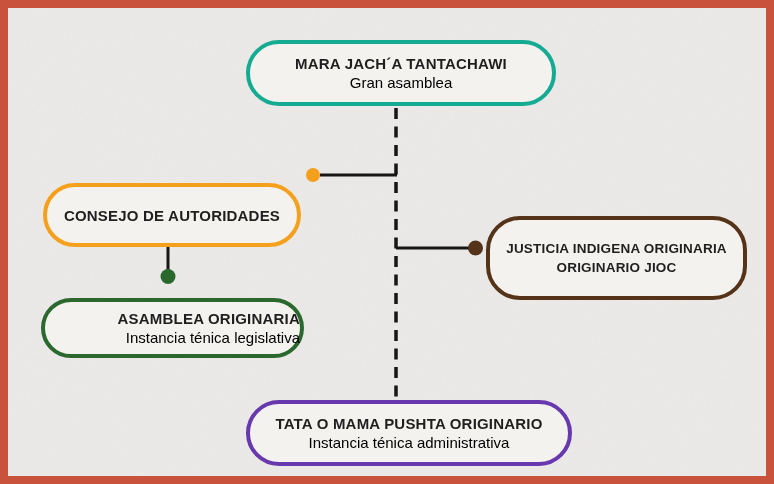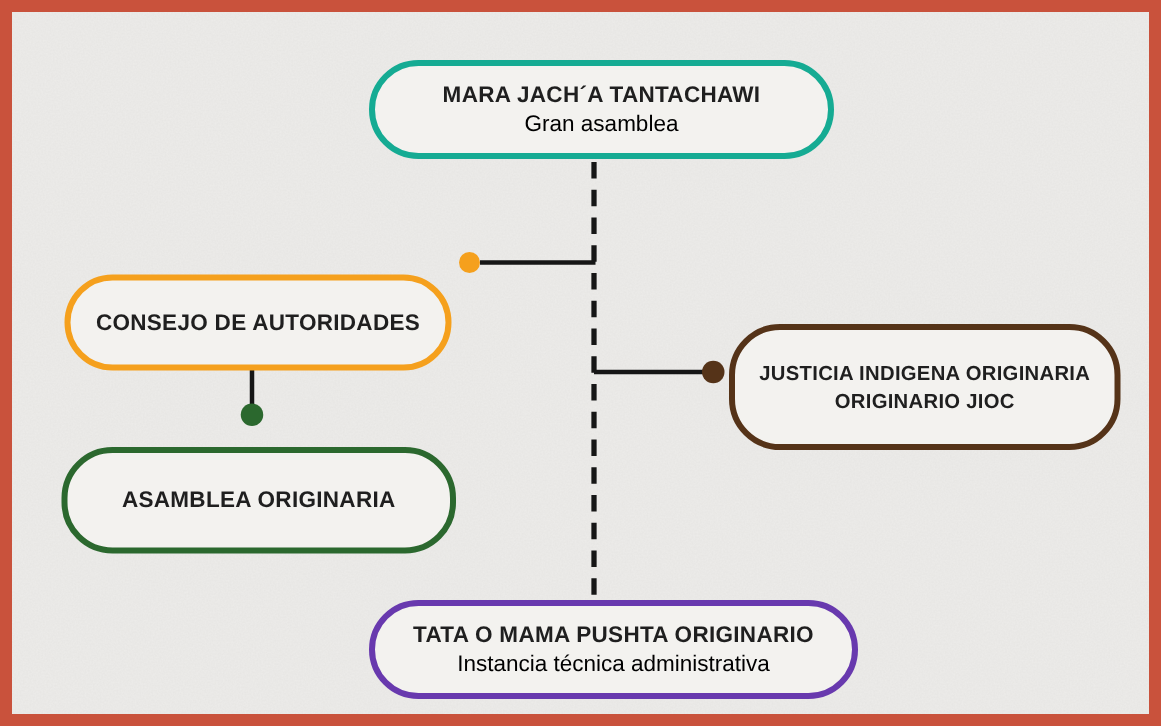--- a/index.html
+++ b/index.html
@@ -35,21 +35,21 @@
     display: flex;
     flex-direction: column;
     justify-content: center;
     align-items: center;
     text-align: center;
     color: #1f1f1f;
   }
   .n1 { left: 238px; top: 32px;  width: 310px; height: 66px; }
   .n2 { left: 35px;  top: 140px; width: 258px; height: 64px; margin-top: 35px; }
   .n3 { left: 478px; top: 208px; width: 261px; height: 84px; }
-  .n4 { left: 33px;  top: 290px; width: 263px; height: 71px; }
+  .n4 { left: 33px;  top: 290px; width: 263px; height: 60px; align-items: flex-end; }
   .n5 { left: 238px; top: 392px; width: 326px; height: 66px; align-items: center; }
 
   .title { font-weight: 700; font-size: 15px; line-height: 19px; letter-spacing: .2px; }
   .title span { display: block; white-space: nowrap; }
   .n3 .title { font-size: 13.5px; }
   .subtitle { font-size: 15px; line-height: 19px; color: #000000; }
 </style>
 </head>
 <body>
 
@@ -90,22 +90,23 @@
     <div class="title">
       <span>JUSTICIA INDIGENA ORIGINARIA</span>
       <span>ORIGINARIO JIOC</span>
     </div>
   </div>
 
   <div class="node n4" style="border-color: rgb(43, 104, 46);">
     <div class="title">
       <span>ASAMBLEA ORIGINARIA</span>
     </div>
+    <div class="subtitle">Instancia ténica legislativa</div>
   </div>
 
   <div class="node n5" style="border-color: rgb(104, 57, 174);">
     <div class="title">
       <span>TATA O MAMA PUSHTA ORIGINARIO</span>
     </div>
-    <div class="subtitle">Instancia técnica administrativa</div>
+    <div class="subtitle">Instancia ténica administrativa</div>
   </div>
 
 </div>
 
 </body></html>

